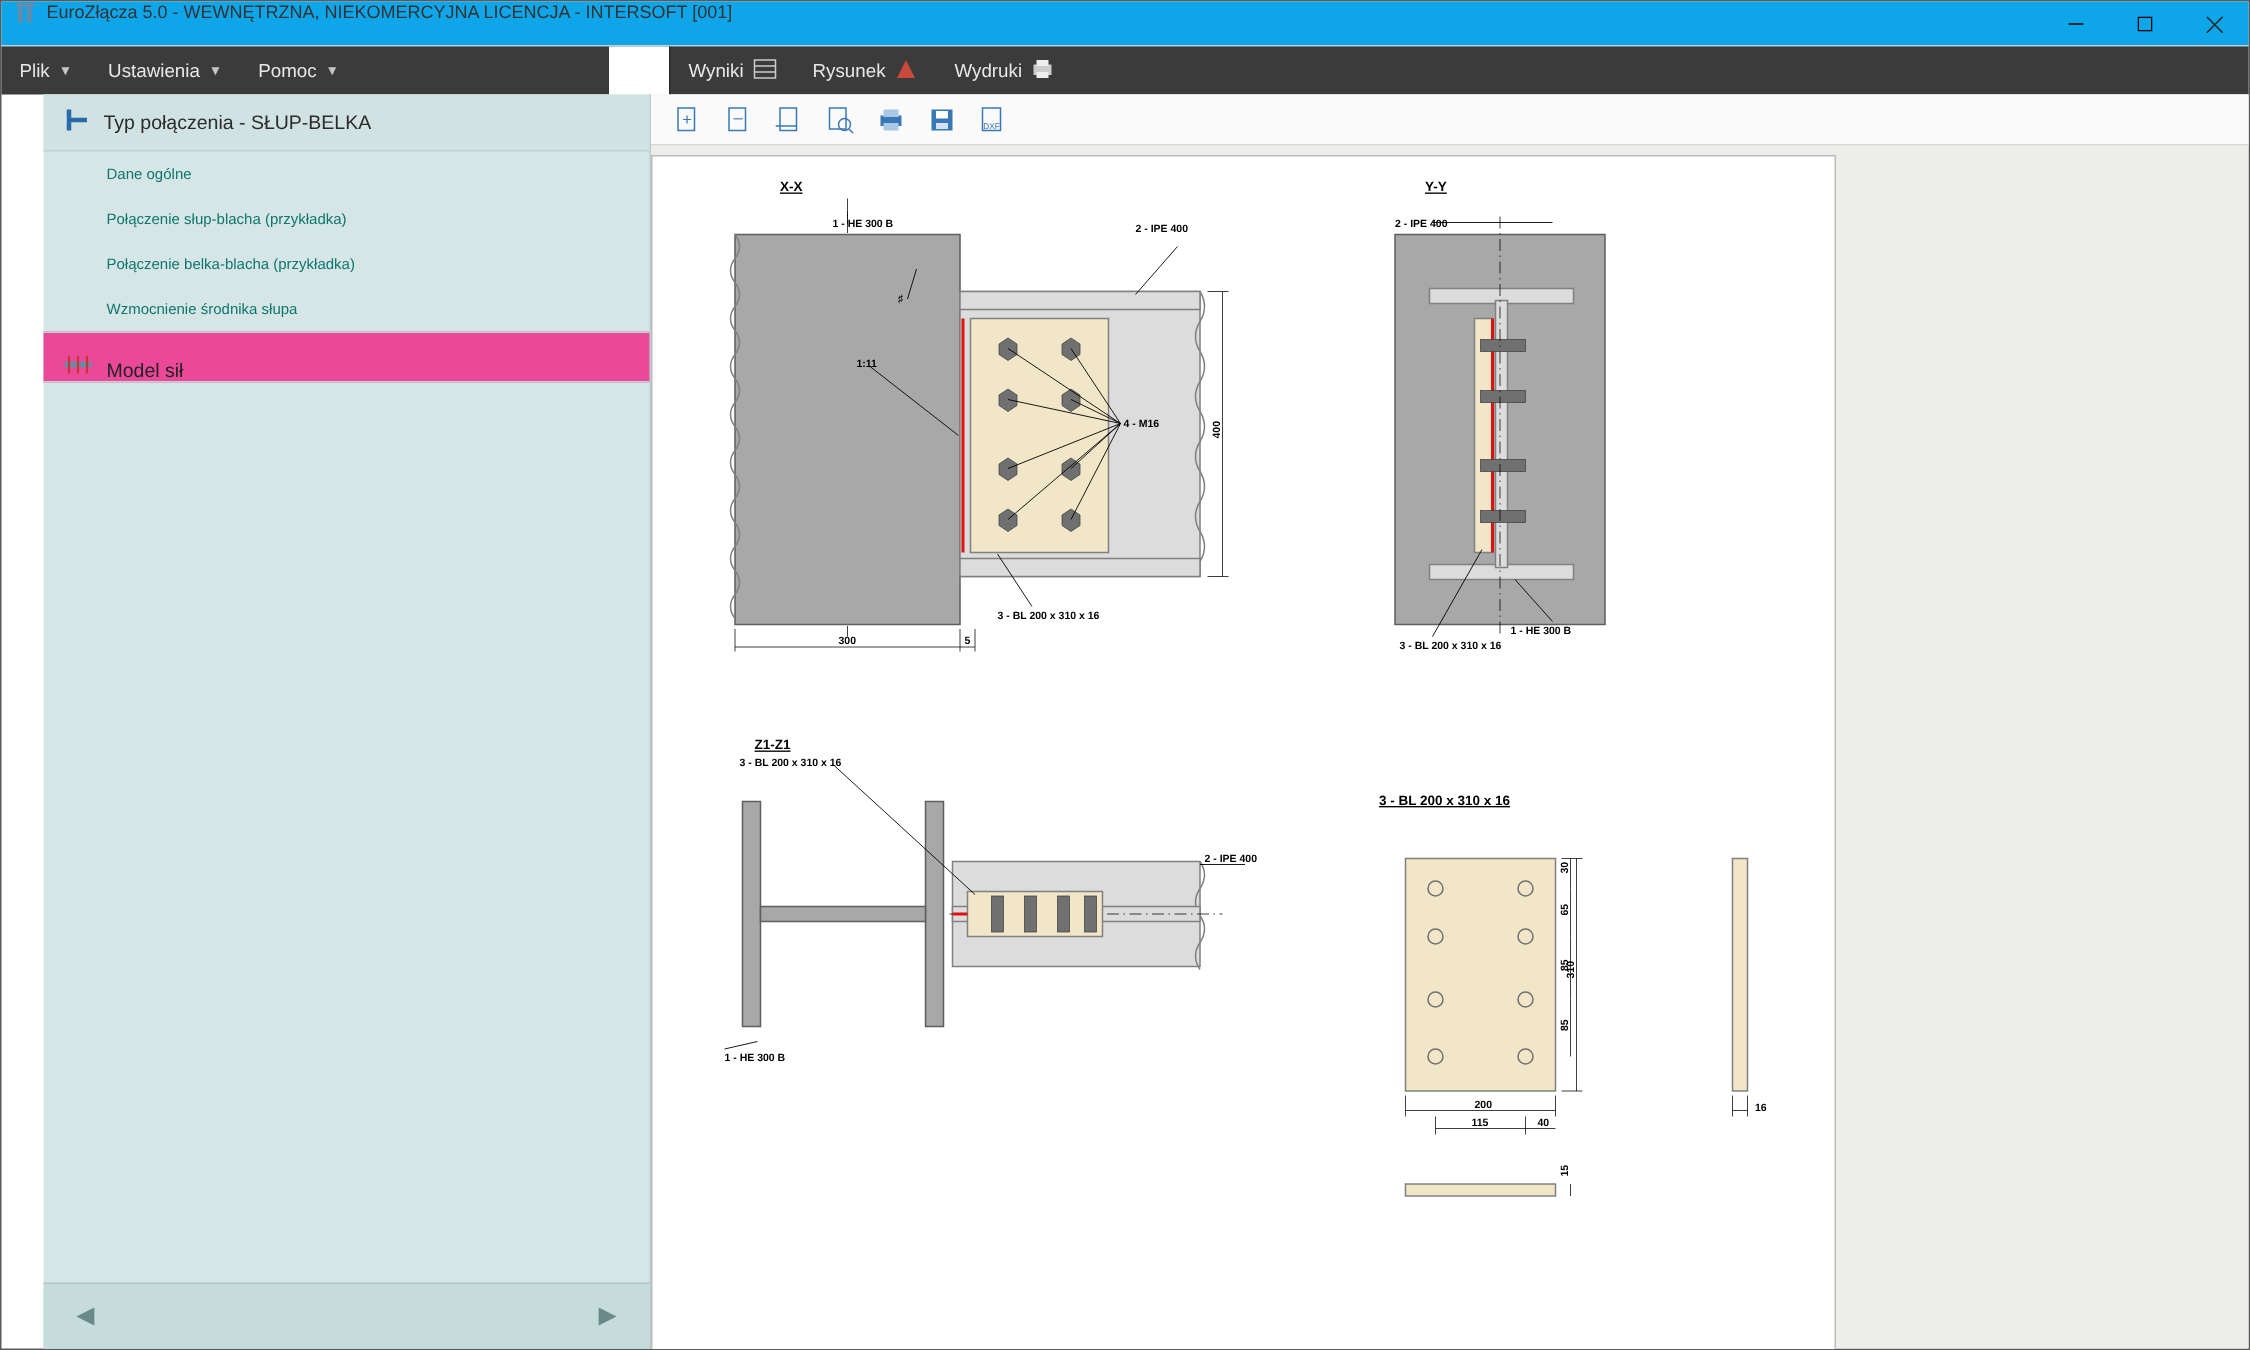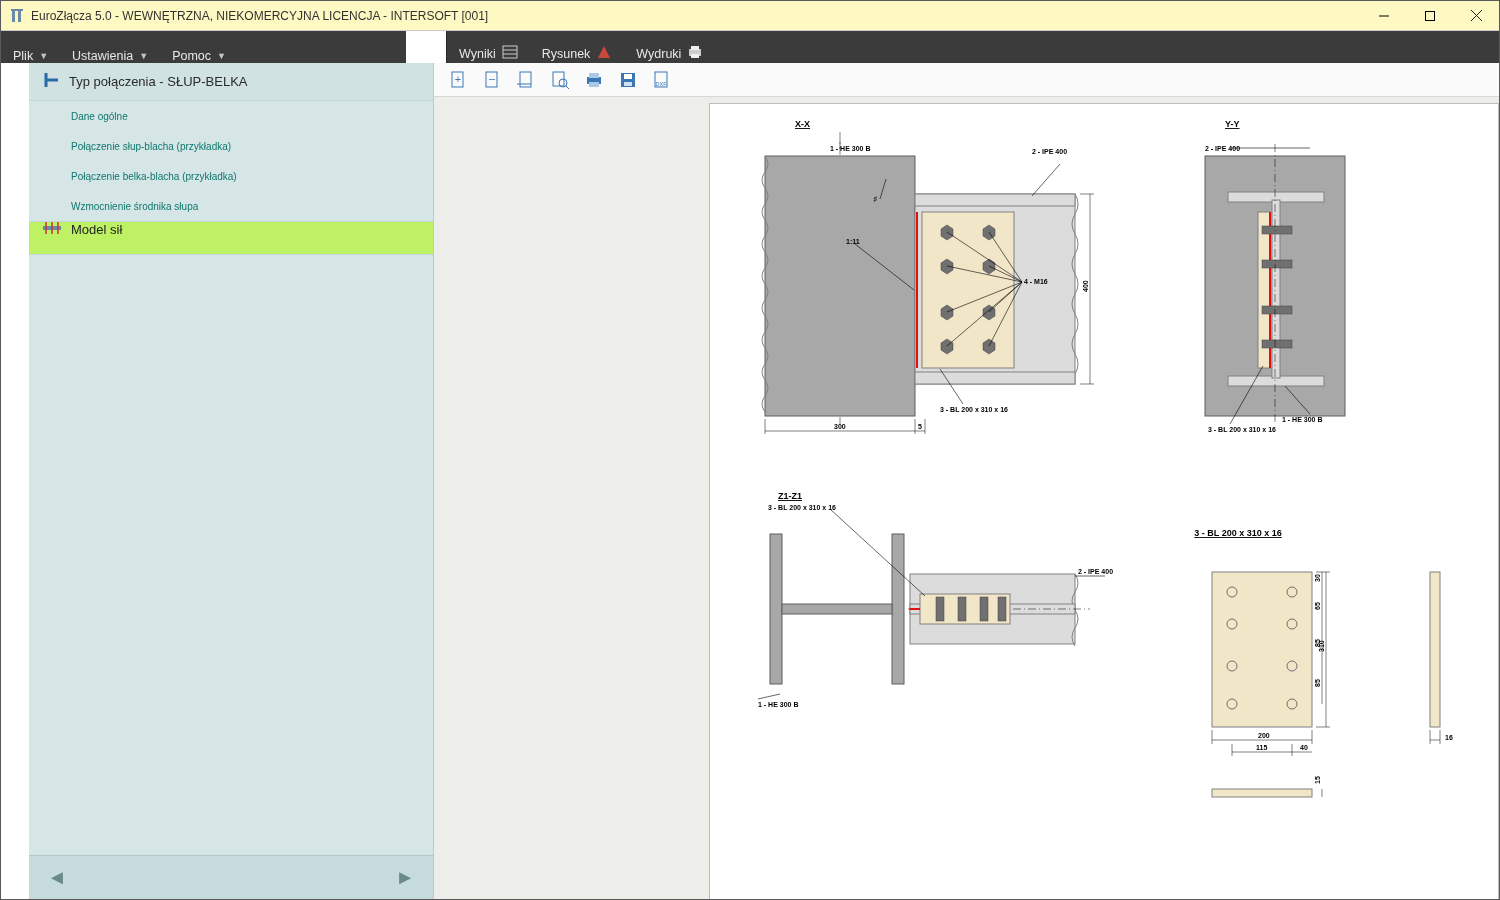--- a/index.html
+++ b/index.html
@@ -1,49 +1,49 @@
 <!DOCTYPE html>
 <html><head>
 <meta charset="utf-8">
 <style>
   * { box-sizing: border-box; }
   body { margin:0; font-family: "Segoe UI", Tahoma, sans-serif; font-size:12px; color:#222; background:#fff; user-select:none; }
   .window { width:1500px; height:900px; border:1px solid #5a5a5a; display:flex; flex-direction:column; background:#fff; }
 
   
-  .titlebar { height:30px; background:#fef9c3; display:flex; align-items:center; border-bottom:1px solid #ccc; }
+  .titlebar { height:30px; background:#0ea5e9; display:flex; align-items:flex-start; border-bottom:1px solid #ccc; }
   .titlebar .app-icon { width:16px; height:16px; margin:0 6px 0 8px; }
   .titlebar .title { flex:0 0 auto; color:#333; font-size:12px; }
   .titlebar .spacer { flex:1; }
   .winbtn { width:46px; height:30px; display:flex; align-items:center; justify-content:center; color:#222; }
 
   
-  .menubar { height:32px; background:#3b3b3b; color:#e8e8e8; display:flex; align-items:flex-end; }
+  .menubar { height:32px; background:#3b3b3b; color:#e8e8e8; display:flex; align-items:center; }
   .menubar.left { width:405px; }
   .menubar.right { flex:1; border-left:1px solid #282828;margin-left:40px; }
   .menuwrap { display:flex; }
   .menuitem { display:flex; align-items:center; padding:0 12px; gap:6px; font-size:12.5px; }
   .menuitem .caret { font-size:9px; opacity:.8; }
 
   .body { flex:1; display:flex; min-height:0; }
 
   
   .sidebar { width:405px; background:#d6e6e6; display:flex; flex-direction:column; border-right:1px solid #b9cccc;margin-left:28px; }
   .side-head { height:38px; display:flex; align-items:center; gap:10px; padding:0 14px; background:#d0e2e2; border-bottom:1px solid #c0d4d4; font-size:13px; color:#2b2b2b; }
   .side-item { height:30px; display:flex; align-items:center; padding:0 14px 0 42px; color:#0f766e; font-size:10px; }
-  .side-model { height:34px; display:flex; align-items:flex-start; gap:10px; padding:0 14px; background:#bef264; border-top:1px solid #c0d4d4; border-bottom:1px solid #c0d4d4; font-size:13px; }
+  .side-model { height:34px; display:flex; align-items:flex-end; gap:10px; padding:0 14px; background:#ec4899; border-top:1px solid #c0d4d4; border-bottom:1px solid #c0d4d4; font-size:13px; }
   .side-fill { flex:1; }
   .side-footer { height:44px; background:#c6dbdb; display:flex; align-items:center; justify-content:space-between; padding:0 18px; border-top:1px solid #b2c8c8; }
   .arrow { color:#6a8a8a; font-size:20px; }
 
   
   .main { flex:1; display:flex; flex-direction:column; background:#edeee9; min-width:0; }
   .toolbar2 { height:34px; background:#fafafa; border-bottom:1px solid #d7d7d7; display:flex; align-items:center; gap:14px; padding:0 14px; }
   .tbtn { width:20px; height:20px; display:flex; align-items:center; justify-content:center; }
-  .canvas-wrap { flex:1; overflow:auto; display:flex; justify-content:flex-end; padding:6px 0 0 0; }
+  .canvas-wrap { flex:1; overflow:auto; display:flex; justify-content:flex-start; padding:6px 0 0 0; }
   .paper { width:790px; height:820px; background:#fff; border:1px solid #bcbcbc; position:relative; }
 
   svg text { font-family: Arial, sans-serif; }
   .lbl { font-size:7px; fill:#000; font-weight:bold; }
   .lblL { font-size:9px; fill:#000; font-weight:bold; text-decoration:underline; }
   .thin { stroke:#000; stroke-width:0.6; fill:none; }
   .dash { stroke:#000; stroke-width:0.5; stroke-dasharray:8 3 1 3; fill:none; }
   .steel { fill:#a8a8a8; stroke:#5e5e5e; stroke-width:1; }
   .beam  { fill:#dcdcdc; stroke:#808080; stroke-width:1; }
   .plate { fill:#f2e6c8; stroke:#808080; stroke-width:1; }

